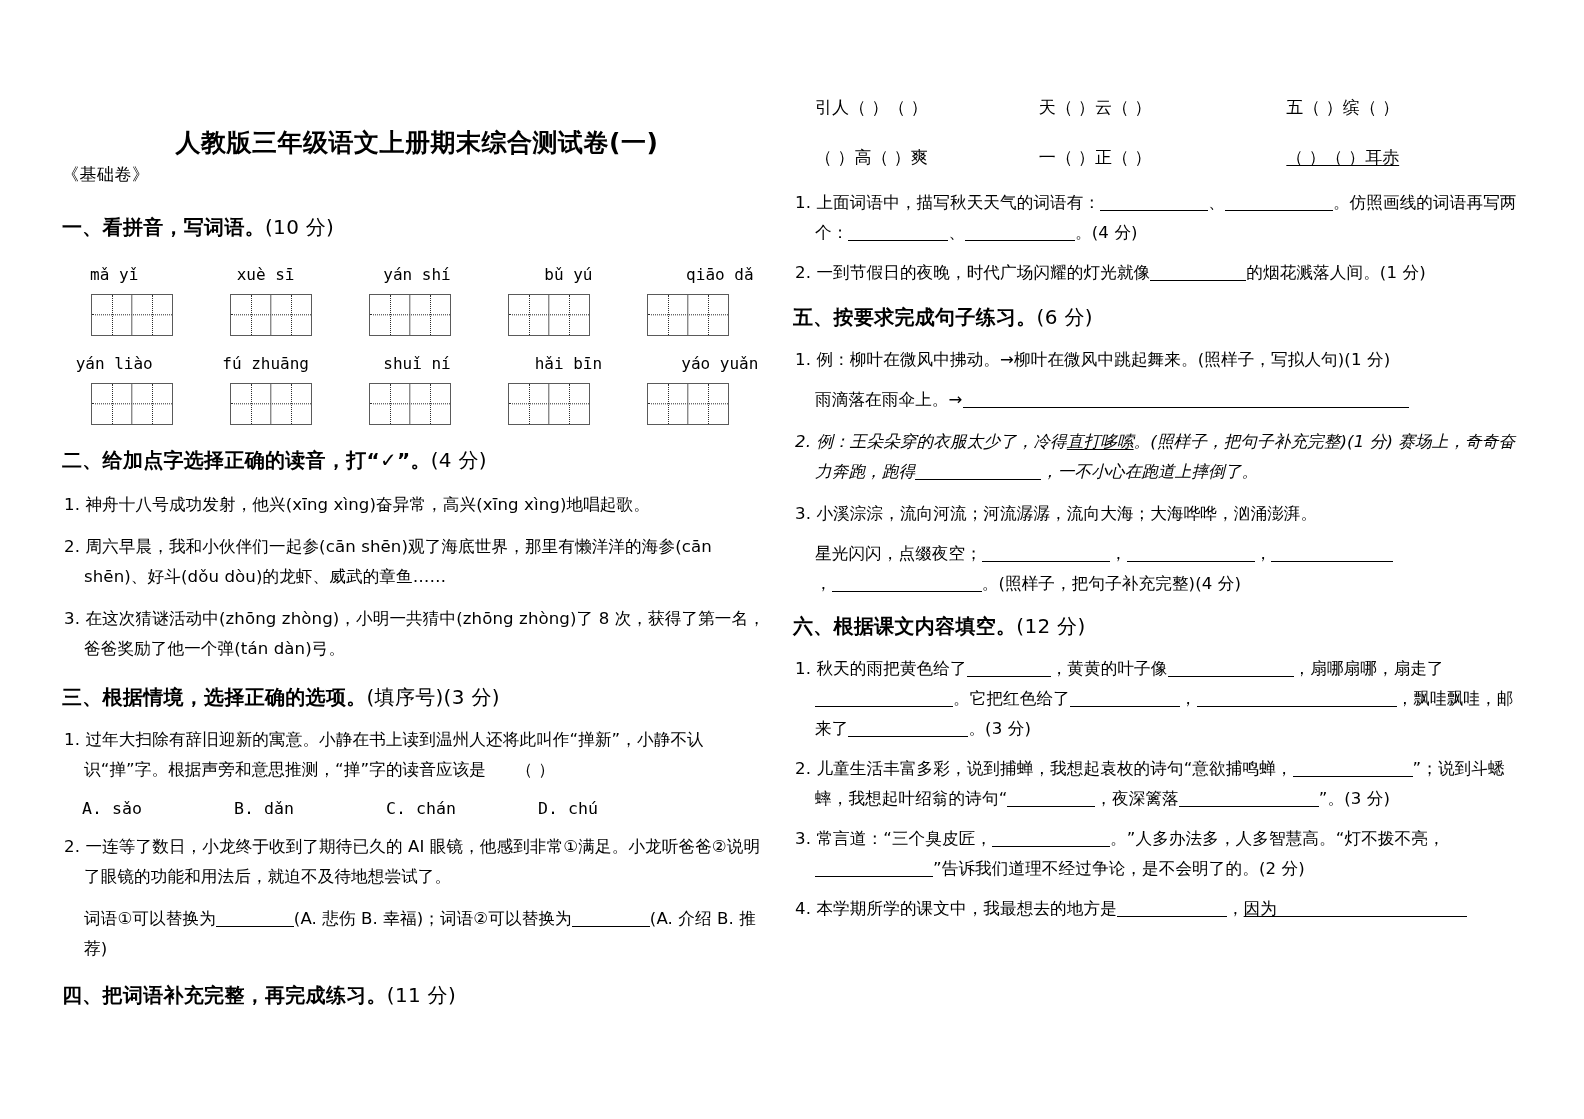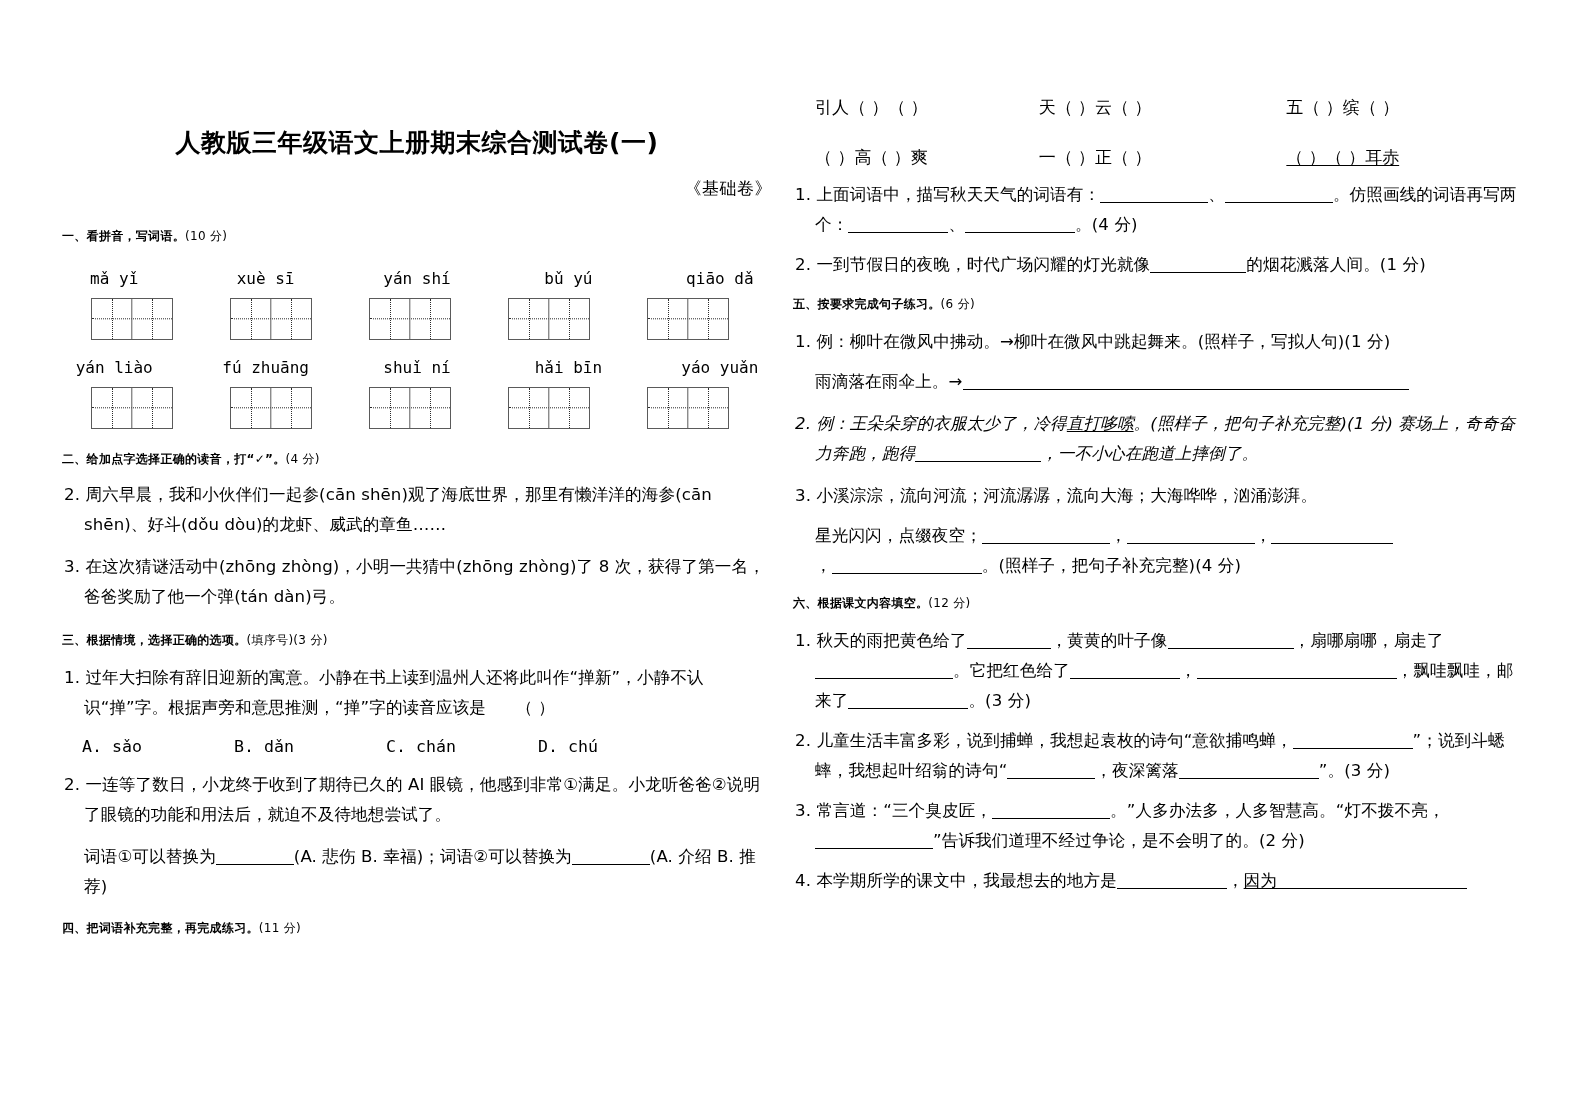--- a/index.html
+++ b/index.html
@@ -20,27 +20,27 @@
 
   
   .paper-title {
     text-align: center;
     font-size: 25px;
     font-weight: 700;
     letter-spacing: 0.5px;
     margin-top: 126px;
   }
   .paper-subtitle {
-    text-align: right;
+    text-align: left;
     font-size: 17px;
-    margin-top: 18px;
+    margin-top: 4px;
     letter-spacing: 0.5px;
   }
   .sec-head {
-    font-size: 12px;
+    font-size: 20px;
     font-weight: 700;
     letter-spacing: 0.3px;
   }
   .sec-head .pts { font-weight: 400; }
 
   
   .q {
     font-size: 16.6px;
     line-height: 30px;
     text-indent: 0;
@@ -197,20 +197,21 @@
             <i class="vq a"></i>
             <i class="vq b"></i>
           </span>
         </div>
     </div>
 
     <div class="sec-head" style="margin-top:22px;">
       <span>二、给加点字选择正确的读音，打“✓”。</span><span class="pts">(4 分)</span>
     </div>
 
+    <div class="q hang" style="margin-top:16px; padding-left:22px;">1. 神舟十八号成功发射，他兴(xīng xìng)奋异常，高兴(xīng xìng)地唱起歌。</div>
     <div class="q hang" style="margin-top:12px; padding-left:22px;">2. 周六早晨，我和小伙伴们一起参(cān shēn)观了海底世界，那里有懒洋洋的海参(cān shēn)、好斗(dǒu dòu)的龙虾、威武的章鱼……</div>
     <div class="q hang" style="margin-top:12px; padding-left:22px;">3. 在这次猜谜活动中(zhōng zhòng)，小明一共猜中(zhōng zhòng)了 8 次，获得了第一名，爸爸奖励了他一个弹(tán dàn)弓。</div>
 
     <div class="sec-head" style="margin-top:20px;">
       <span>三、根据情境，选择正确的选项。</span><span class="pts">(填序号)(3 分)</span>
     </div>
 
     <div class="q hang" style="margin-top:14px; padding-left:22px;">
       <span>1. 过年大扫除有辞旧迎新的寓意。小静在书上读到温州人还将此叫作“掸新”，小静不认识“掸”字。根据声旁和意思推测，“掸”字的读音应该是</span><span style="padding-left:30px;">（    ）</span>
     </div>
@@ -240,21 +241,21 @@
       <div>引人（   ）（   ）</div>
       <div>天（   ）云（   ）</div>
       <div>五（   ）缤（   ）</div>
     </div>
     <div class="idiom-row" style="margin-top:20px;">
       <div>（   ）高（   ）爽</div>
       <div>一（   ）正（   ）</div>
       <div><span class="u">（   ）（   ）耳赤</span></div>
     </div>
 
-    <div class="q hang" style="margin-top:8px; padding-left:22px;">
+    <div class="q hang" style="margin-top:16px; padding-left:22px;">
       <span>1. 上面词语中，描写秋天天气的词语有：</span><span class="bl" style="width:108px;"></span><span>、</span><span class="bl" style="width:108px;"></span><span>。仿照画线的词语再写两个：</span><span class="bl" style="width:100px;"></span><span>、</span><span class="bl" style="width:110px;"></span><span>。(4 分)</span>
     </div>
 
     <div class="q hang" style="margin-top:10px; padding-left:22px;">
       <span>2. 一到节假日的夜晚，时代广场闪耀的灯光就像</span><span class="bl" style="width:96px;"></span><span>的烟花溅落人间。(1 分)</span>
     </div>
 
     <div class="sec-head" style="margin-top:16px;">
       <span>五、按要求完成句子练习。</span><span class="pts">(6 分)</span>
     </div>

